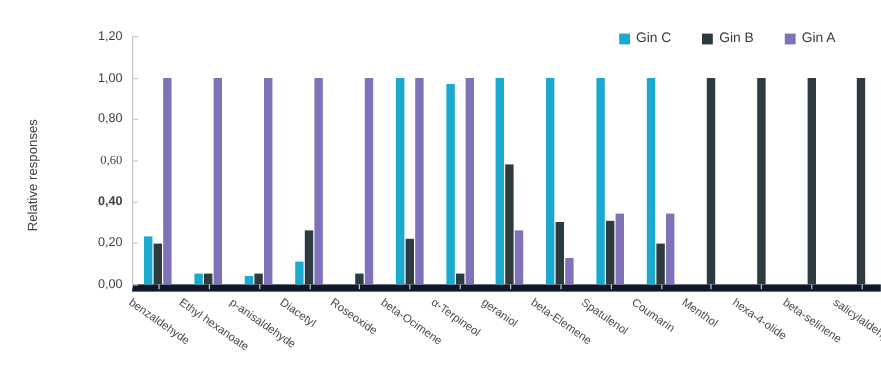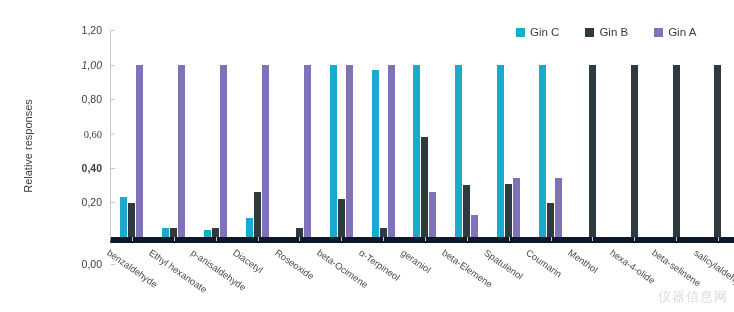--- a/index.html
+++ b/index.html
@@ -112,26 +112,26 @@
       <span class="legend-swatch" style="background: rgb(127, 114, 184);"></span>
       <span>Gin A</span>
     </div>
   </div>
 
   <div class="y-axis-title">Relative responses</div>
 
   <div class="plot">
     <div class="ticks-layer">
         <div class="y-tick" style="top: 0%;">1,20<span class="tick-mark"></span></div>
-        <div class="y-tick" style="top: 16.6667%; font-style: italic;">1,00<span class="tick-mark"></span></div>
+        <div class="y-tick" style="top: 16.6667%;">1,00<span class="tick-mark"></span></div>
         <div class="y-tick" style="top: 33.3333%;">0,80<span class="tick-mark"></span></div>
         <div class="y-tick" style="top: 50%; font-family: Liberation Serif, serif;">0,60<span class="tick-mark"></span></div>
         <div class="y-tick" style="top: 66.6667%; font-weight: bold;">0,40<span class="tick-mark"></span></div>
         <div class="y-tick" style="top: 83.3333%;">0,20<span class="tick-mark"></span></div>
-        <div class="y-tick" style="top: 100%; margin-top: 27px;">0,00<span class="tick-mark"></span></div>
+        <div class="y-tick" style="top: 100%;">0,00<span class="tick-mark"></span></div>
       </div>
     <div class="bars-layer">
         <div class="group">
           <div class="bar" style="background: rgb(27, 169, 206); height: 19.1667%;"></div>
           <div class="bar" style="background: rgb(45, 58, 63); height: 16.6667%;"></div>
           <div class="bar" style="background: rgb(127, 114, 184); height: 83.3333%;"></div>
         </div>
         <div class="group">
           <div class="bar" style="background: rgb(27, 169, 206); height: 4.16667%;"></div>
           <div class="bar" style="background: rgb(45, 58, 63); height: 4.16667%;"></div>
@@ -246,14 +246,13 @@
         <span class="x-label">hexa-4-olide</span>
       </div>
       <div class="x-label-cell">
         <span class="x-label">beta-selinene</span>
       </div>
       <div class="x-label-cell">
         <span class="x-label">salicylaldehyde</span>
       </div>
     </div>
 
-  <div class="watermark">仪器信息网</div>
 </div>
 
 </body></html>

